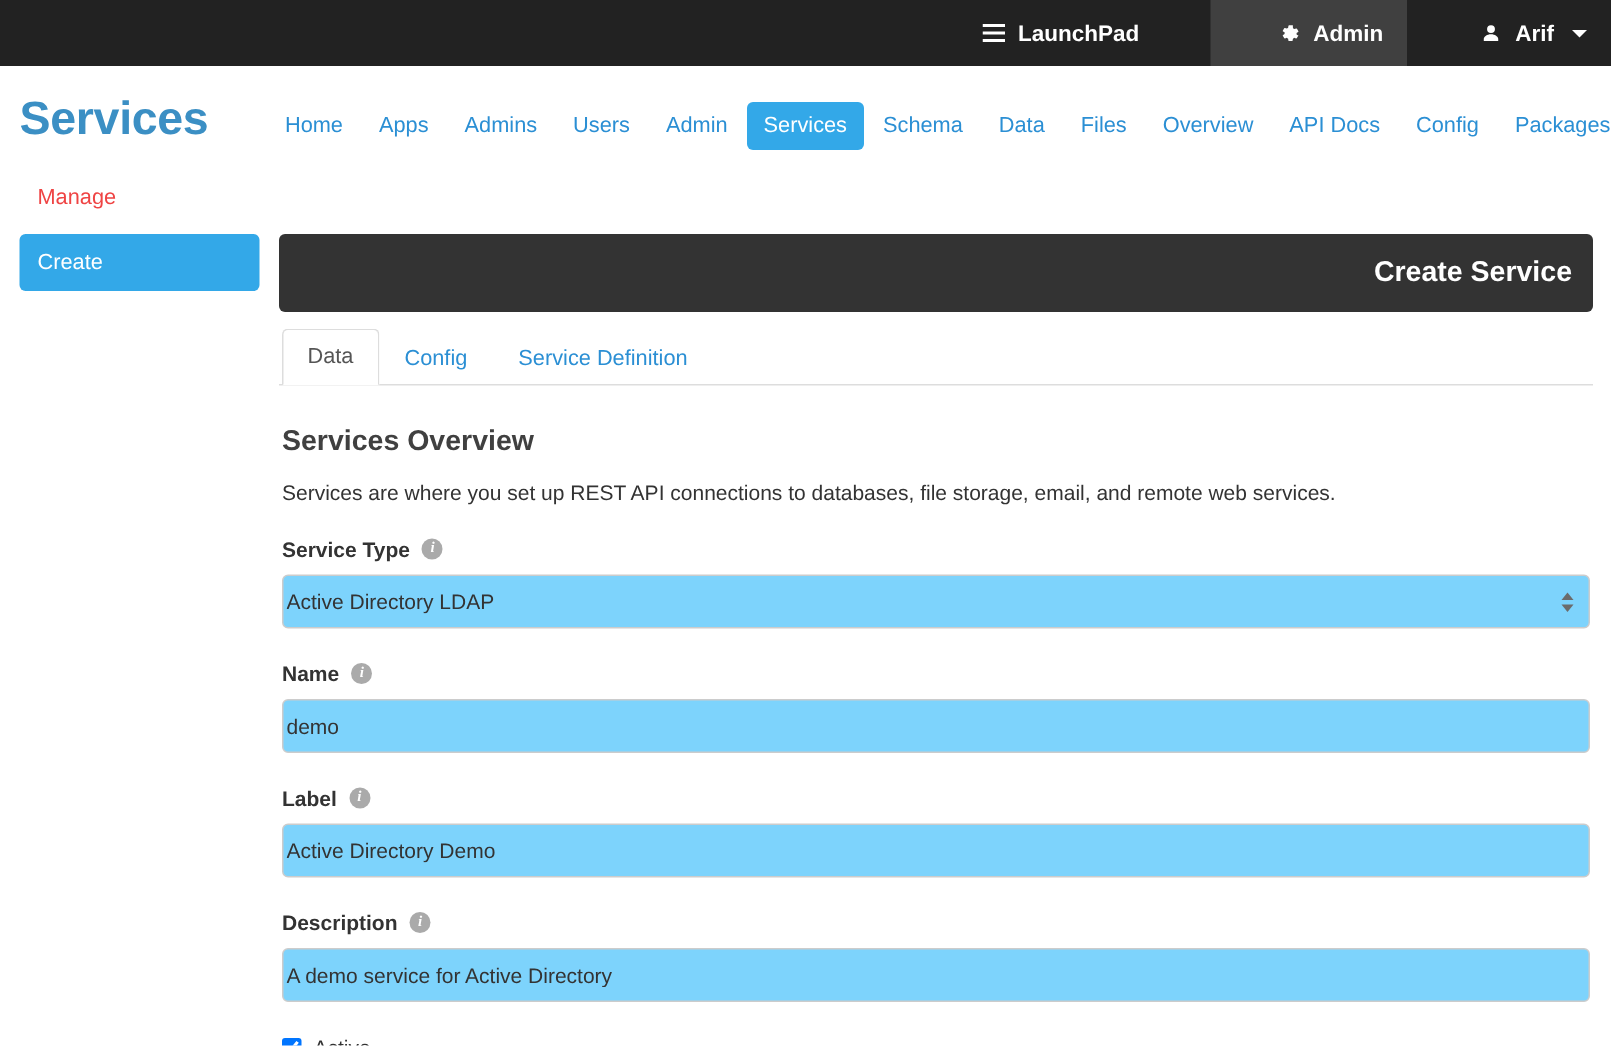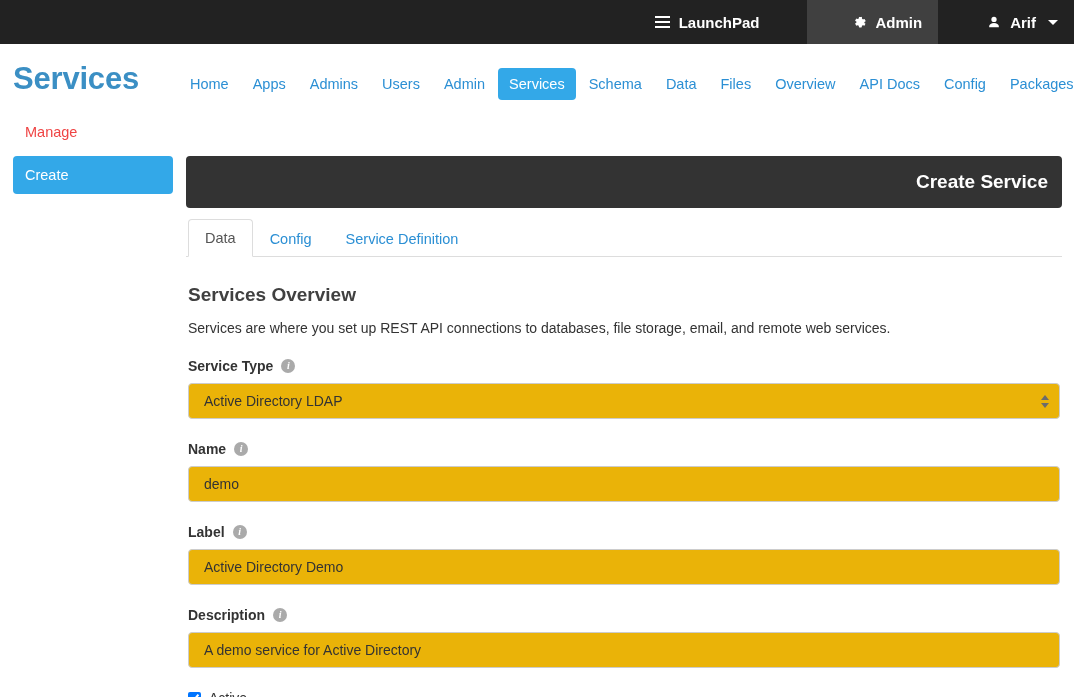--- a/index.html
+++ b/index.html
@@ -204,22 +204,22 @@
     font-weight: bold;
     font-style: italic;
     font-family: "Liberation Serif", serif;
     line-height: 1;
   }
   .text-input, .select-input {
     width: 100%;
     height: 36px;
     border: 1px solid #cccccc;
     border-radius: 4px;
-    background: #eab308;
-    padding: 0 15px;
+    background: #7dd3fc;
+    padding: 0 2px;
     font-size: 14px;
     color: #333333;
     font-family: inherit;
   }
   .select-wrap { position: relative; }
   .select-input {
     appearance: none;
     -webkit-appearance: none;
     padding-right: 34px;
   }

